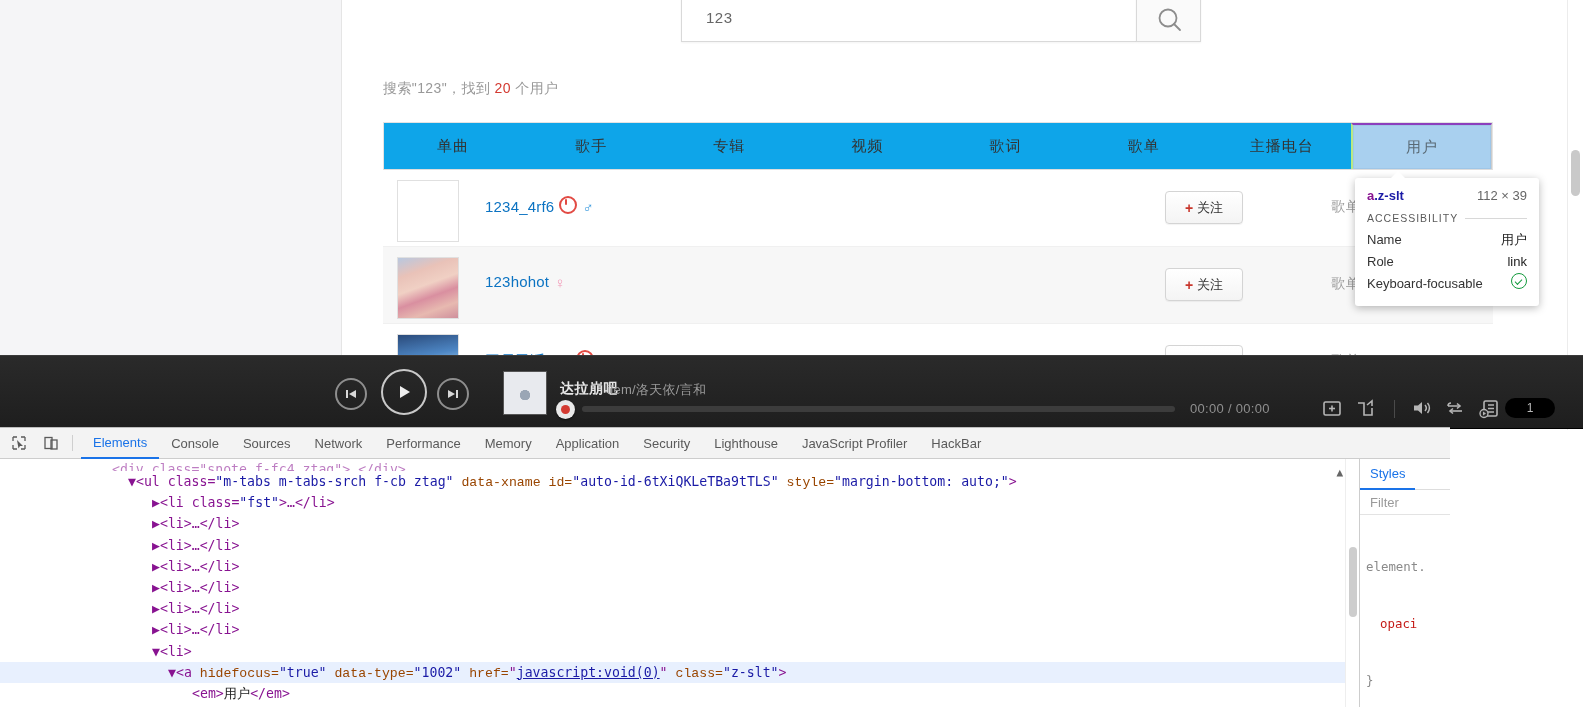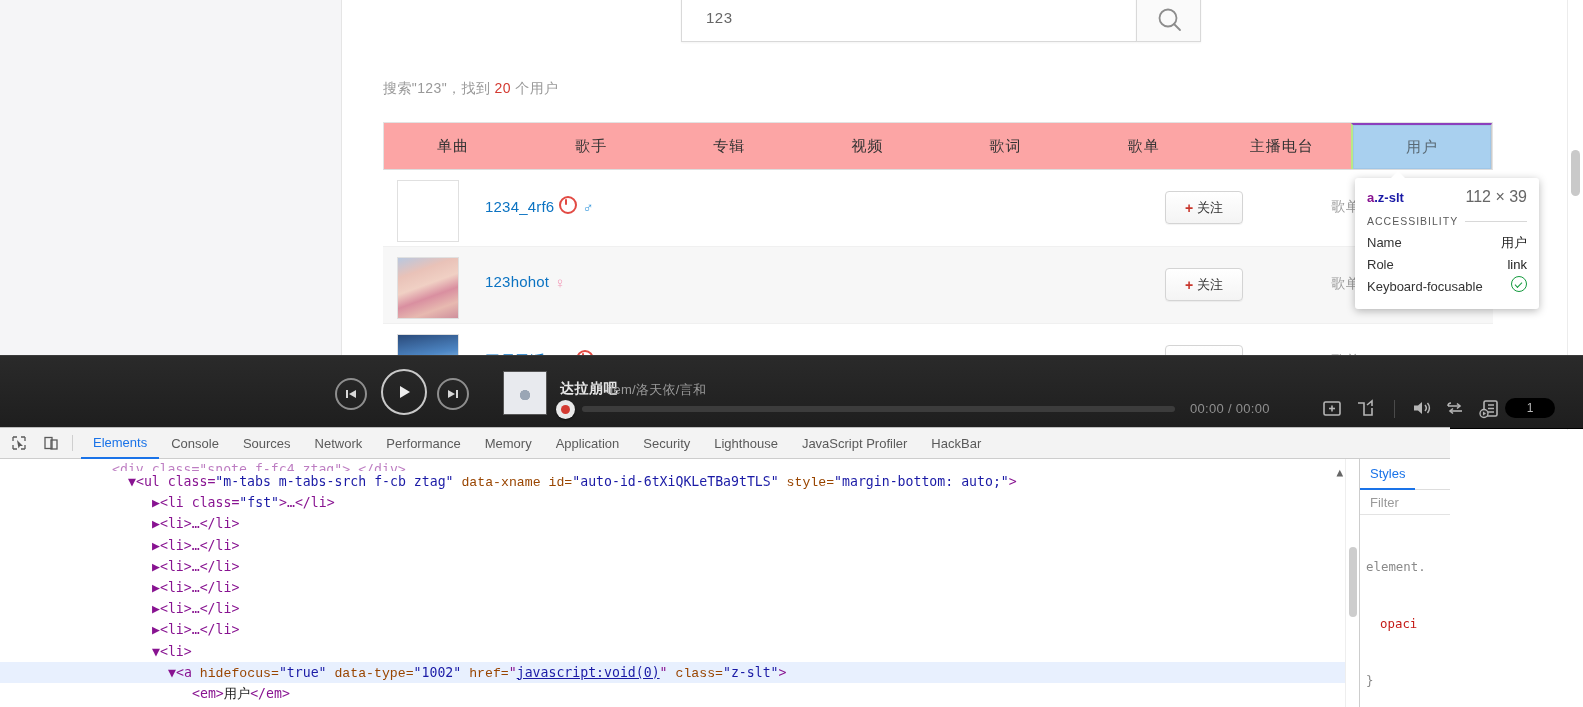--- a/index.html
+++ b/index.html
@@ -23,21 +23,21 @@
     border:1px solid #d9d9d9;background:#fafafa;box-sizing:border-box;cursor:pointer;
     box-shadow:0 1px 2px rgba(0,0,0,.05);
   }
   .srch-btn svg{position:absolute;left:16px;top:8px;}
   .srch-note{position:absolute;left:383px;top:80px;font-size:14px;color:#999;letter-spacing:.4px;}
   .srch-note b{color:#d33a31;font-weight:400;}
 
   
   .tabs{
     position:absolute;left:383px;top:122px;width:1110px;height:48px;
-    background:#fca5a5;border:1px solid #e3e3e3;border-bottom:1px solid #ddd;box-sizing:border-box;
+    background:#0ea5e9;border:1px solid #e3e3e3;border-bottom:1px solid #ddd;box-sizing:border-box;
     display:flex;align-items:stretch;
   }
   .tab{flex:1;display:flex;align-items:center;justify-content:center;font-size:15px;color:#333;cursor:pointer;letter-spacing:1px;}
   .tab.sel{
     background:#a9d0ef;color:#5a6a75;
     border-left:2px solid #b8e986;border-right:1px solid #ccc;
     border-top:2px solid #8c3fbd;
     box-shadow:inset 0 0 0 1px rgba(120,160,200,.2);
   }
 
@@ -75,21 +75,21 @@
     position:absolute;left:1355px;top:178px;width:184px;
     background:#fff;border-radius:3px;box-shadow:0 2px 9px rgba(0,0,0,.28);
     padding:10px 12px 11px 12px;box-sizing:border-box;
     font-family:"Liberation Sans","DejaVu Sans",sans-serif;
   }
   .dt-tip::before{content:"";position:absolute;left:35px;top:-7px;border-left:8px solid transparent;border-right:8px solid transparent;border-bottom:8px solid #fff;}
   .tip-head{display:flex;justify-content:space-between;align-items:baseline;}
   .tip-sel{font-size:13px;font-weight:bold;}
   .tip-sel .t{color:#881391;}
   .tip-sel .c{color:#1a1aa6;}
-  .tip-dim{font-size:16px;color:#666;}
+  .tip-dim{font-size:13px;color:#666;}
   .tip-sec{display:flex;align-items:center;gap:7px;margin:9px 0 5px 0;}
   .tip-sec span{font-size:10.5px;letter-spacing:1px;color:#5a5a5a;}
   .tip-sec i{flex:1;height:1px;background:#d8d8d8;}
   .tip-row{display:flex;justify-content:space-between;font-size:13px;color:#333;line-height:22px;}
   .tip-row .v{color:#222;}
   .tick{display:inline-block;width:14px;height:14px;border:1.6px solid #139a3d;border-radius:50%;position:relative;vertical-align:-2px;}
   .tick::after{content:"";position:absolute;left:3px;top:5px;width:6px;height:3px;border-left:1.6px solid #139a3d;border-bottom:1.6px solid #139a3d;transform:rotate(-45deg);}
 
   
   #player{

